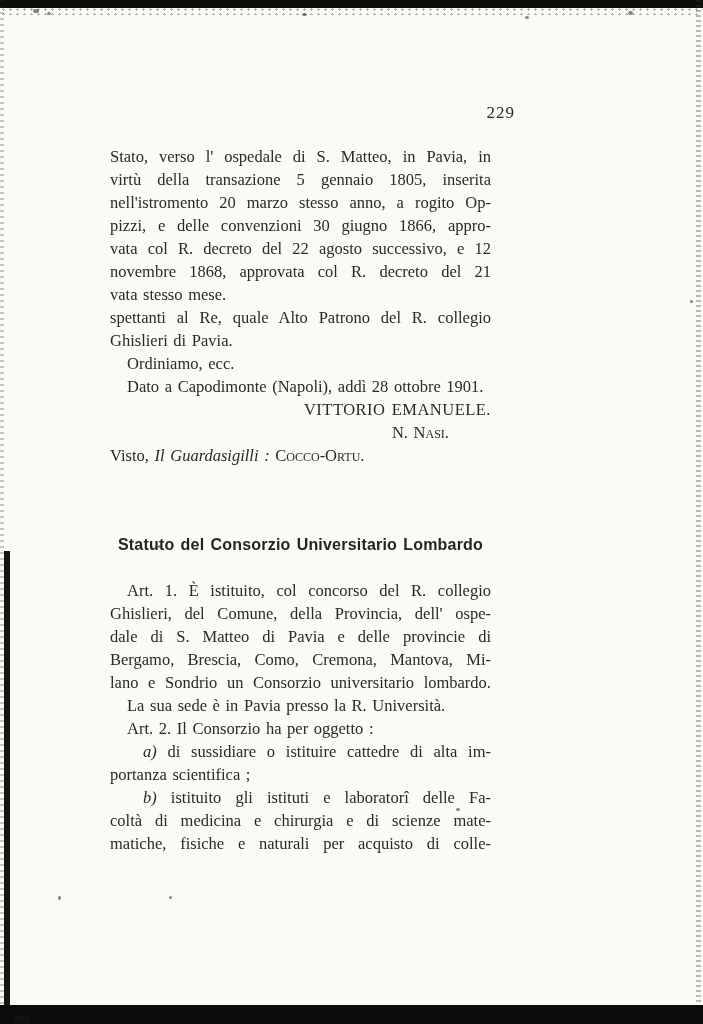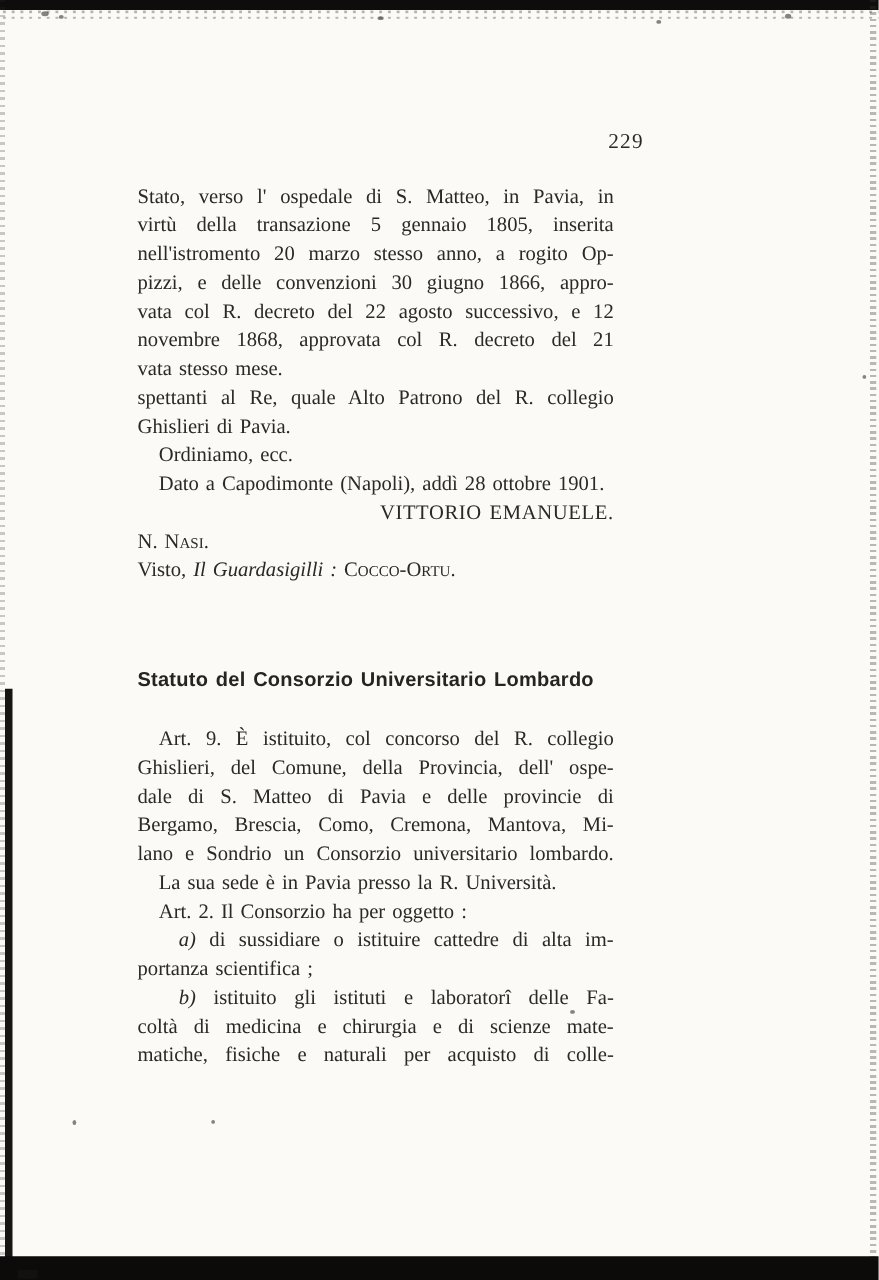--- a/index.html
+++ b/index.html
@@ -24,25 +24,25 @@
              font-size:17px; letter-spacing:1px; }
 
   
   .col { position:absolute; left:110px; top:145px; width:381px; font-size:16.5px;
          word-spacing:1.5px; }
   .ln  { height:23px; line-height:23px; }
   .jline  { text-align:justify; text-align-last:justify; }
   .indent  { text-indent:17px; }
   .indent2 { text-indent:33px; }
   .center { text-align:right; }
-  .sig-min { padding-right:42px;font-family:Liberation Serif, serif; }
+  .sig-min { text-align:right; padding-right:42px;font-family:Liberation Serif, serif; }
   .sc  { font-variant:small-caps; }
   .it  { font-style:italic; }
   .king { letter-spacing:.5px; }
-  .heading { margin:67px 0 24px 0; height:21px; line-height:21px; text-align:left;
+  .heading { margin:67px 0 24px 0; height:21px; line-height:21px; text-align:center;
              font-family:"Liberation Sans", sans-serif; font-weight:bold; font-size:16px;
              letter-spacing:.2px; color:#26241f; }
 </style>
 </head>
 <body>
 
 <div class="top-bar"></div>
 <div class="top-dust"></div>
 <div class="left-dust"></div>
 <div class="left-bar"></div>
@@ -78,21 +78,21 @@
 
   <div class="ln indent">Ordiniamo, ecc.</div>
   <div class="ln indent">Dato a Capodimonte (Napoli), addì 28 ottobre 1901.</div>
 
   <div class="ln center king">VITTORIO EMANUELE.</div>
   <div class="ln sig-min sc">N. Nasi.</div>
   <div class="ln"><span>Visto, </span><span class="it">Il Guardasigilli : </span><span class="sc">Cocco-Ortu.</span></div>
 
   <div class="heading">Statuto del Consorzio Universitario Lombardo</div>
 
-  <div class="ln jline indent">Art. 9. È istituito, col concorso del R. collegio</div>
+  <div class="ln jline indent">Art. 1. È istituito, col concorso del R. collegio</div>
   <div class="ln jline">Ghislieri, del Comune, della Provincia, dell' ospe-</div>
   <div class="ln jline">dale di S. Matteo di Pavia e delle provincie di</div>
   <div class="ln jline">Bergamo, Brescia, Como, Cremona, Mantova, Mi-</div>
   <div class="ln jline">lano e Sondrio un Consorzio universitario lombardo.</div>
 
   <div class="ln indent">La sua sede è in Pavia presso la R. Università.</div>
   <div class="ln indent">Art. 2. Il Consorzio ha per oggetto :</div>
 
   <div class="ln jline indent2"><span class="it">a)</span><span> di sussidiare o istituire cattedre di alta im-</span></div>
   <div class="ln">portanza scientifica ;</div>

